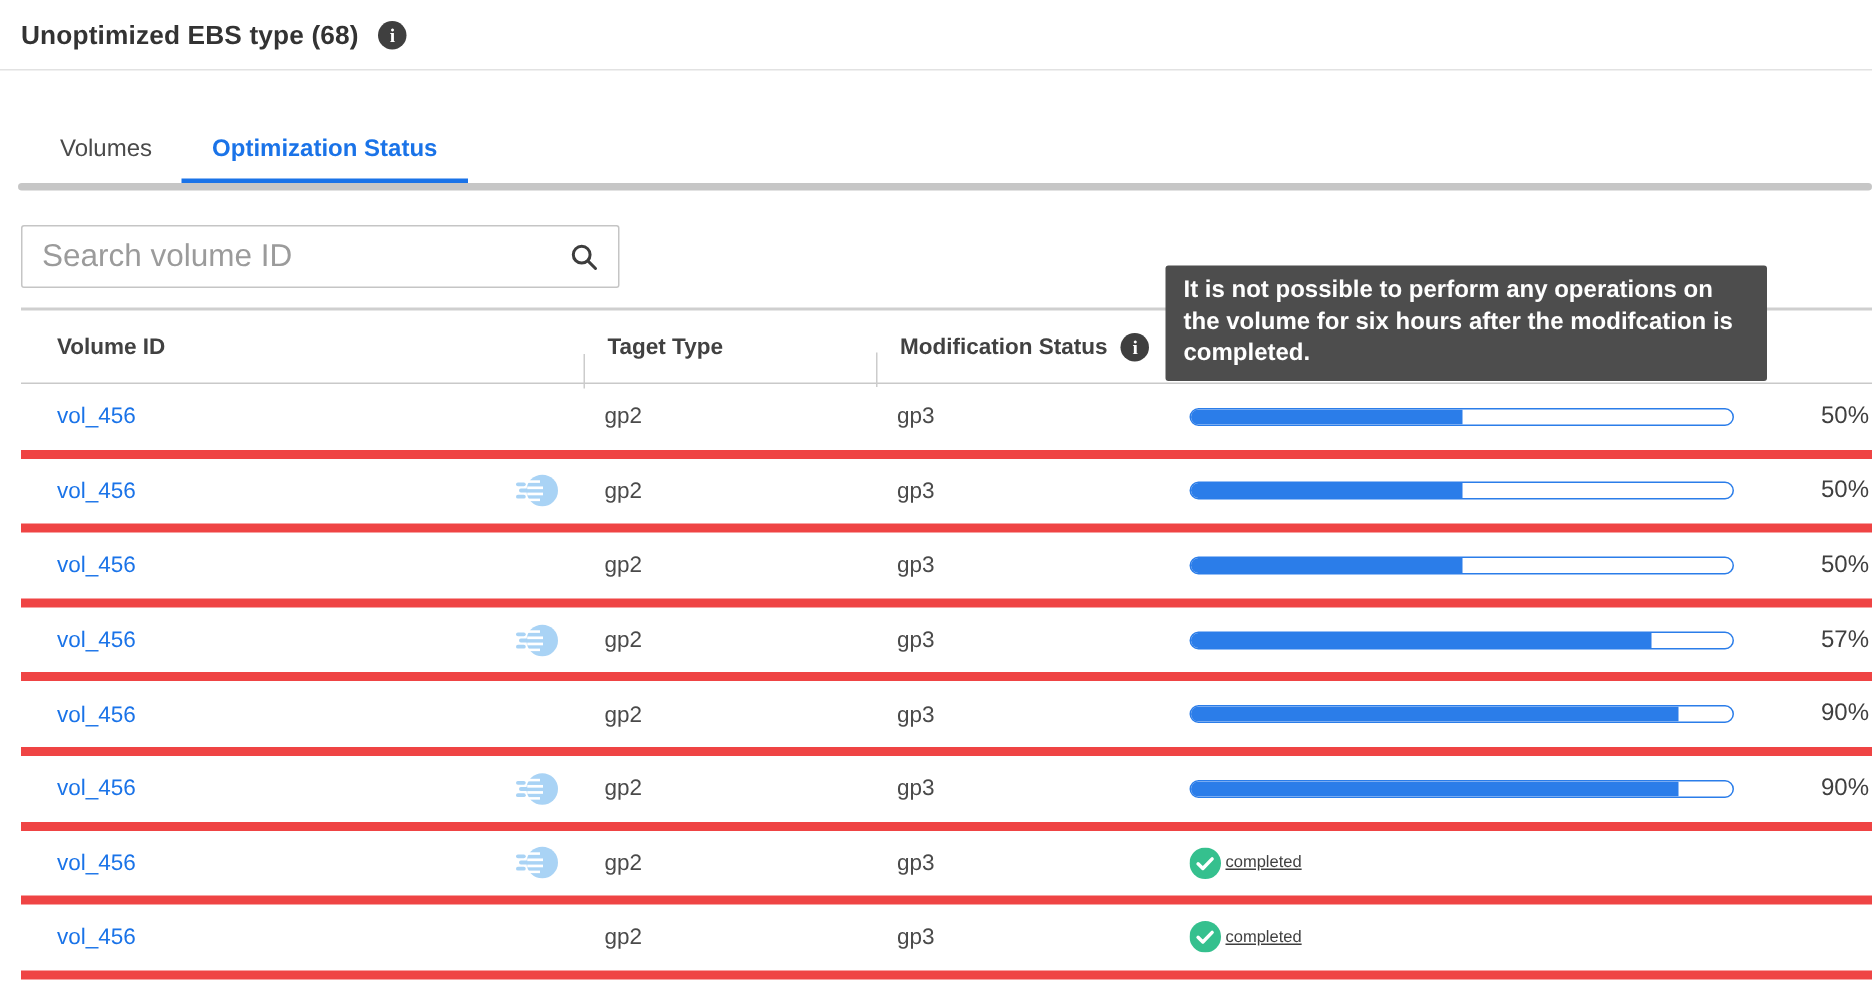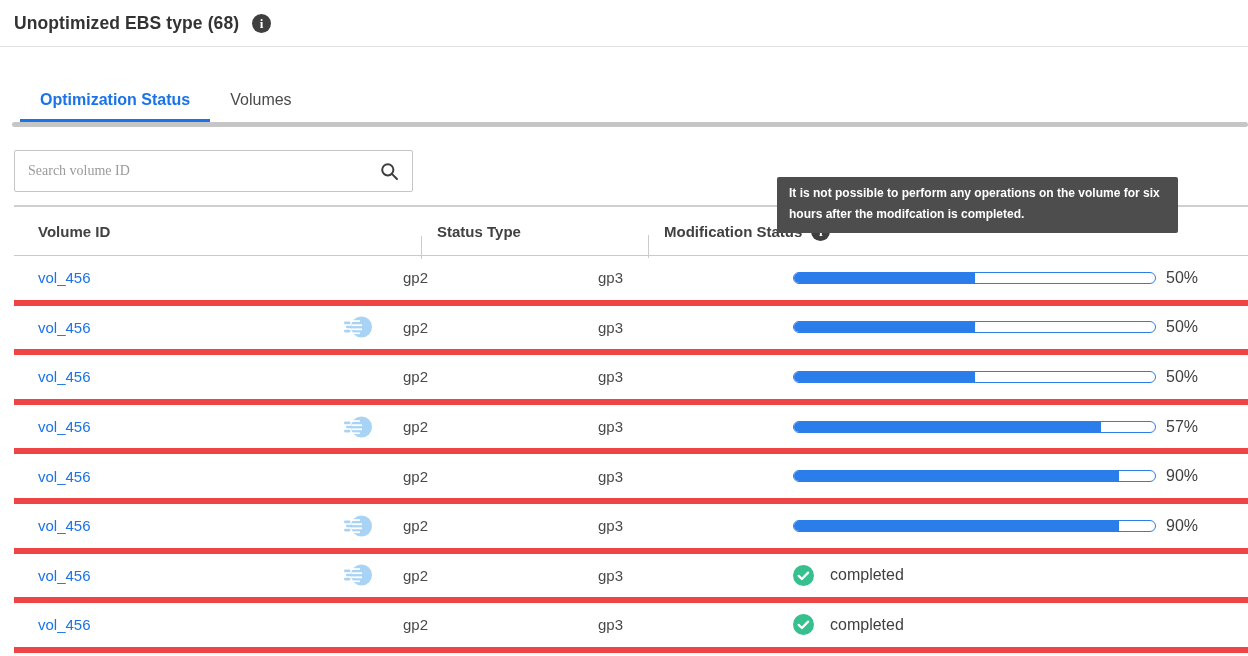--- a/index.html
+++ b/index.html
@@ -47,31 +47,31 @@
   }
 
   
   .search-box {
     margin:23px 0 0 14px; width:399px; height:42px;
     border:1px solid #c5c5c5; border-radius:2px; background:#fff;
     display:flex; align-items:center; padding:0 13px;
   }
   .search-box input {
     flex:1; border:none; outline:none;
-    font-family:Liberation Serif, serif; font-size:14px; color:#3f3f3f;
+    font-family:Liberation Sans, sans-serif; font-size:21px; color:#3f3f3f;
   }
   .search-box input::placeholder { color:#9b9b9b; }
   .search-icon { flex:0 0 auto; display:flex; color:#3d3d3d; cursor:pointer; }
 
   
   .table { margin:13px 0 0 14px; width:1234px; border-top:2px solid #cfcfcf; }
   .thead {
     display:flex; align-items:center; height:49px;
     border-bottom:1px solid #c9c9c9;
-    font-size:15px; font-weight:bold; color:#414141;gap:32px;
+    font-size:15px; font-weight:bold; color:#414141;
   }
   .trow {
     display:flex; align-items:center; height:49.6px;
     border-bottom:6px solid #ef4444;
     font-size:15px; color:#4a4a4a;
   }
   .c1 { width:375px; padding-left:24px; display:flex; align-items:center; }
   .c2 { width:193px; padding-left:14px; }
   .c3 { width:195px; padding-left:16px; }
   .c4 { flex:1; padding-left:16px; display:flex; align-items:center; }
@@ -80,76 +80,76 @@
     content:""; position:absolute; left:0; top:13px;
     width:1px; height:23px; background:#ccc;
   }
   .head-status { display:flex; align-items:center; gap:9px; }
 
   .trow .c1 { justify-content:space-between; padding-right:17px; }
   .vol-link { color:var(--accent-blue,#1a73e8); text-decoration:none; cursor:pointer; }
   .fast-icon { display:flex; color:var(--light-blue,#a9d3f5); }
 
   
-  .progress-group { display:flex; align-items:center; }
+  .progress-group { display:flex; align-items:center;gap:48px; }
   .pbar {
     width:363px; height:12px;
     border:1px solid var(--progress-blue,#2b7de9);
     border-radius:7px; overflow:hidden; background:#fff;
   }
   .pbar-fill { height:100%; background:var(--progress-blue,#2b7de9); }
   .pct { margin-left:10px; font-size:16px; color:#3f3f3f; }
 
   
   .completed-group { display:flex; align-items:center; }
   .check-icon { display:flex; color:var(--success-green,#35c08e); }
-  .completed-label { margin-left:16px; font-size:16px; color:#3f3f3f; }
+  .completed-label { margin-left:3px; font-size:11px; color:#3f3f3f;text-decoration:underline; }
 
   
   .tooltip {
     position:absolute; left:777px; top:177px; width:401px;
     background:var(--tooltip-bg,#4d4d4d); color:#fff;
-    font-size:12px; font-weight:600; line-height:21px;
+    font-size:16px; font-weight:600; line-height:21px;
     padding:6px 12px 8px; border-radius:2px; z-index:10;
   }
 </style>
 </head>
 <body>
 
 <div class="page-header">
   <span class="page-title">Unoptimized EBS type (68)</span>
   <span class="info-badge">i</span>
 </div>
 
 <div class="tabs-row">
+  <div class="tab">
+    <span>Volumes</span>
+  </div>
   <div class="tab active">
     <span>Optimization Status</span>
-  </div>
-  <div class="tab">
-    <span>Volumes</span>
   </div>
 </div>
 <div class="tabs-underline"></div>
 
 <div class="search-box">
   <input type="text" placeholder="Search volume ID" style="">
   <span class="search-icon">
     <svg width="19" height="19" viewBox="0 0 19 19" fill="none" stroke="currentColor" stroke-width="2">
       <circle cx="7.8" cy="7.8" r="5.6"></circle>
       <line x1="12.1" y1="12.1" x2="17" y2="17" stroke-linecap="round"></line>
     </svg>
   </span>
 </div>
 
 <div class="tooltip">It is not possible to perform any operations on the volume for six hours after the modifcation is completed.</div>
 
 <div class="table">
   <div class="thead">
     <div class="c1">Volume ID</div>
-    <div class="c3">Status Type</div>
+    <div class="c3">Taget Type</div>
     <div class="c4">
       <span class="head-status">
         <span>Modification Status</span>
         <span class="info-badge">i</span>
       </span>
     </div>
   </div>
   <div>
       <div class="trow">
     <div class="c1">

